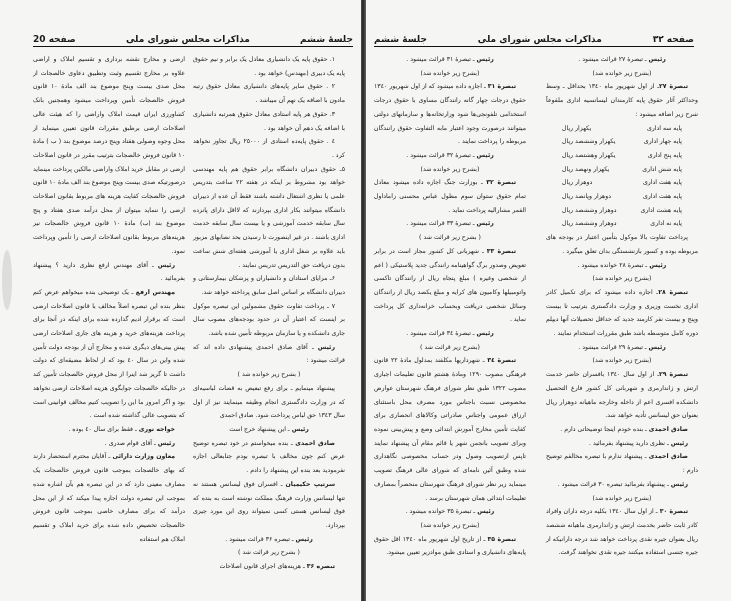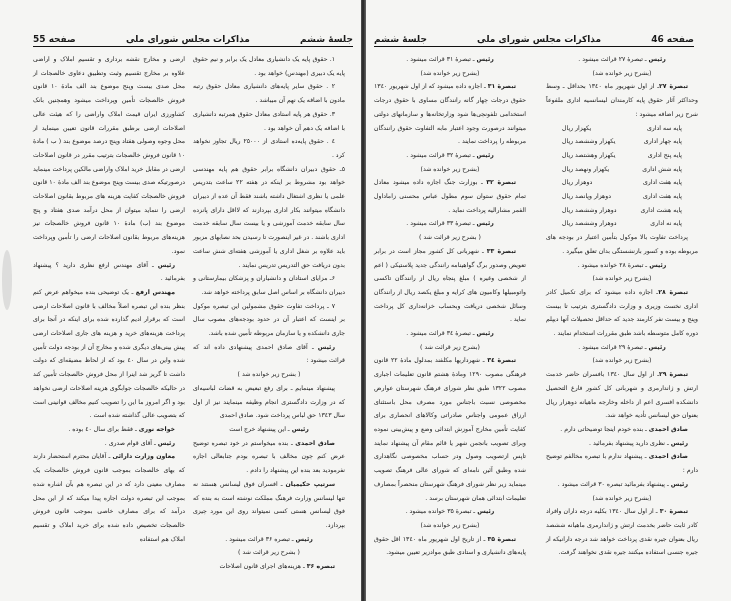--- a/index.html
+++ b/index.html
@@ -26,21 +26,21 @@
 </style>
 </head>
 <body>
 
 <div class="spread">
 
   <div class="page left">
     <div class="header">
       <span>جلسهٔ ششم</span>
       <span>مذاکرات مجلس شورای ملی</span>
-      <span>صفحه 55</span>
+      <span>صفحه 20</span>
     </div>
     <div class="col r">
         <p class="ind">۱. حقوق پایه یک دانشیاری معادل یک برابر و نیم حقوق پایه یک دبیری (مهندس) خواهد بود .</p>
         <p class="ind">۲ . حقوق سایر پایه‌های دانشیاری معادل حقوق رتبه مادون با اضافه یک نهم آن میباشد .</p>
         <p class="ind">۳. حقوق هر پایه استادی معادل حقوق همرتبه دانشیاری با اضافه یک دهم آن خواهد بود .</p>
         <p class="ind">٤ . حقوق پایه‌ده استادی از ۲۵۰۰۰ ریال تجاوز نخواهد کرد .</p>
         <p>۵ـ حقوق دبیران دانشگاه برابر حقوق هم پایه مهندسی خواهد بود مشروط بر اینکه در هفته ۲۲ ساعت بتدریس علمی یا نظری اشتغال داشته باشند فقط آن عده از دبیران دانشگاه میتوانند بکار اداری بپردازند که لااقل دارای پانزده سال سابقه خدمت آموزشی و یا بیست سال سابقه خدمت اداری باشند . در غیر اینصورت تا رسیدن بحد نصابهای مزبور باید علاوه بر شغل اداری یا آموزشی هفته‌ای شش ساعت بدون دریافت حق التدریس تدریس نمایند .</p>
         <p class="ind">۶ـ مزایای استادان و دانشیاران و پزشکان بیمارستانی و دبیران دانشگاه بر اساس اصل سابق پرداخته خواهد شد.</p>
         <p class="ind">۷ ـ پرداخت تفاوت حقوق مشمولین این تبصره موکول بر اینست که اعتبار آن در حدود بودجه‌های مصوب سال جاری دانشکده و یا سازمان مربوطه تأمین شده باشد.</p>
         <p class="ind"><span class="b">رئیس</span><span> ـ آقای صادق احمدی پیشنهادی داده اند که قرائت میشود :</span></p>
@@ -61,21 +61,21 @@
         <p class="ind"><span class="b">رئیس</span><span> ـ آقای قوام صدری .</span></p>
         <p class="ind"><span class="b">معاون وزارت دارائی</span><span> ـ آقایان محترم استحضار دارند که بهای خالصجات بموجب قانون فروش خالصجات یک مصارف معینی دارد که در این تبصره هم بآن اشاره شده بموجب این تبصره دولت اجازه پیدا میکند که از این محل درآمد که برای مصارف خاصی بموجب قانون فروش خالصجات تخصیص داده شده برای خرید املاک و تقسیم املاک هم استفاده</span></p>
       </div>
     <div class="smudge" style="left:2px;top:250px;width:10px;height:60px;"></div>
   </div>
 
   <div class="gutter"></div>
 
   <div class="page right">
     <div class="header">
-      <span>صفحه 46</span>
+      <span>صفحه ۳۲</span>
       <span>مذاکرات مجلس شورای ملی</span>
       <span>جلسهٔ ششم</span>
     </div>
     <div class="col r">
         <p class="c"><span class="b">رئیس</span><span> ـ تبصرهٔ ۲۷ قرائت میشود .</span></p>
         <p class="c">(بشرح زیر خوانده شد)</p>
         <p class="ind"><span class="b">تبصرهٔ ۲۷</span><span>ـ از اول شهریور ماه ۱۳٤۰ بحداقل ـ وسط وحداکثر آثار حقوق پایه کارمندان لیسانسیه اداری ملفوعاً شرح زیر اضافه میشود :</span></p>
         <div>
           <div class="pay">
             <span>پایه سه اداری</span>

